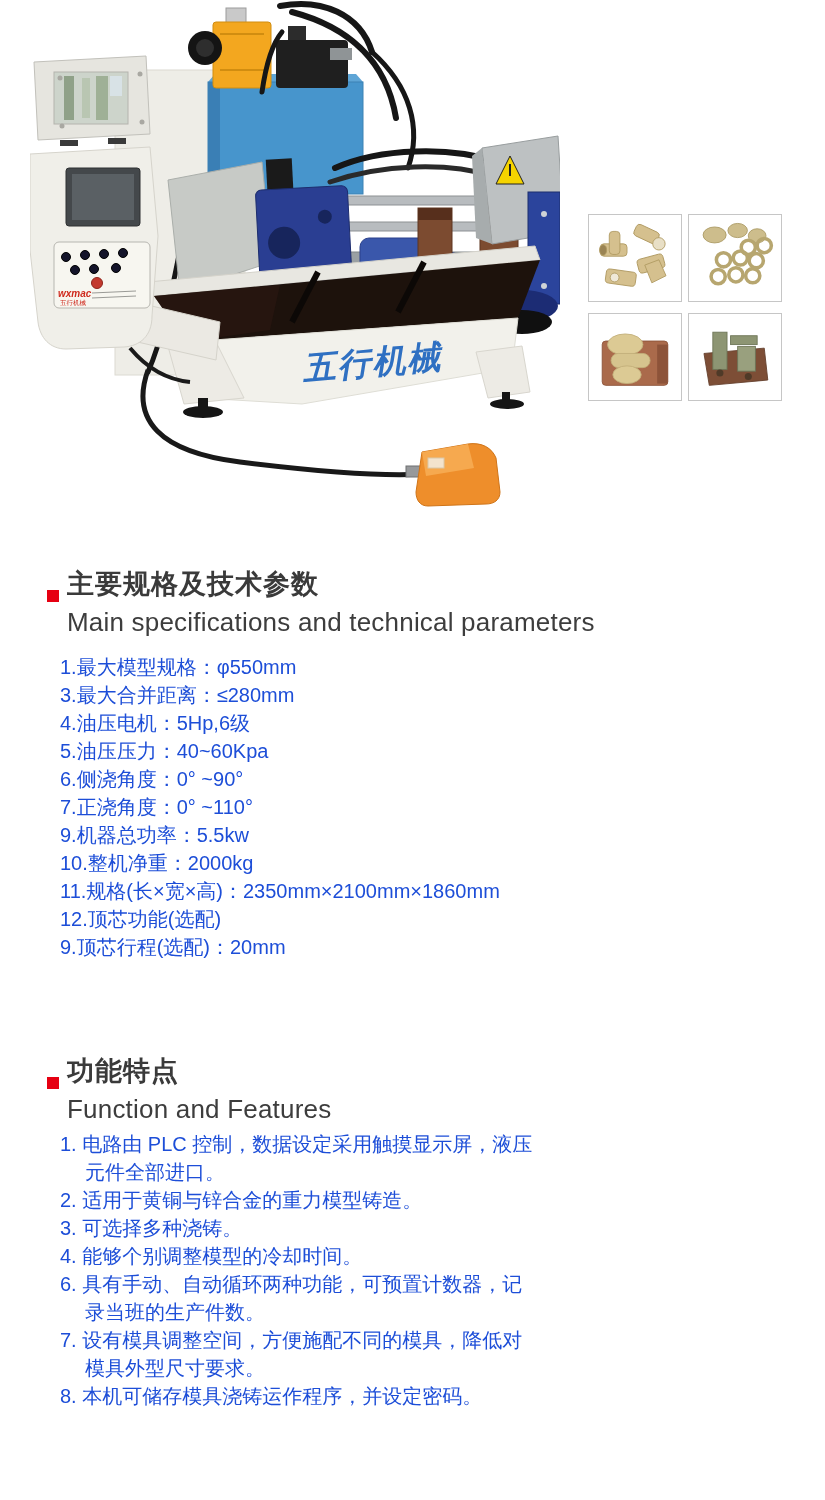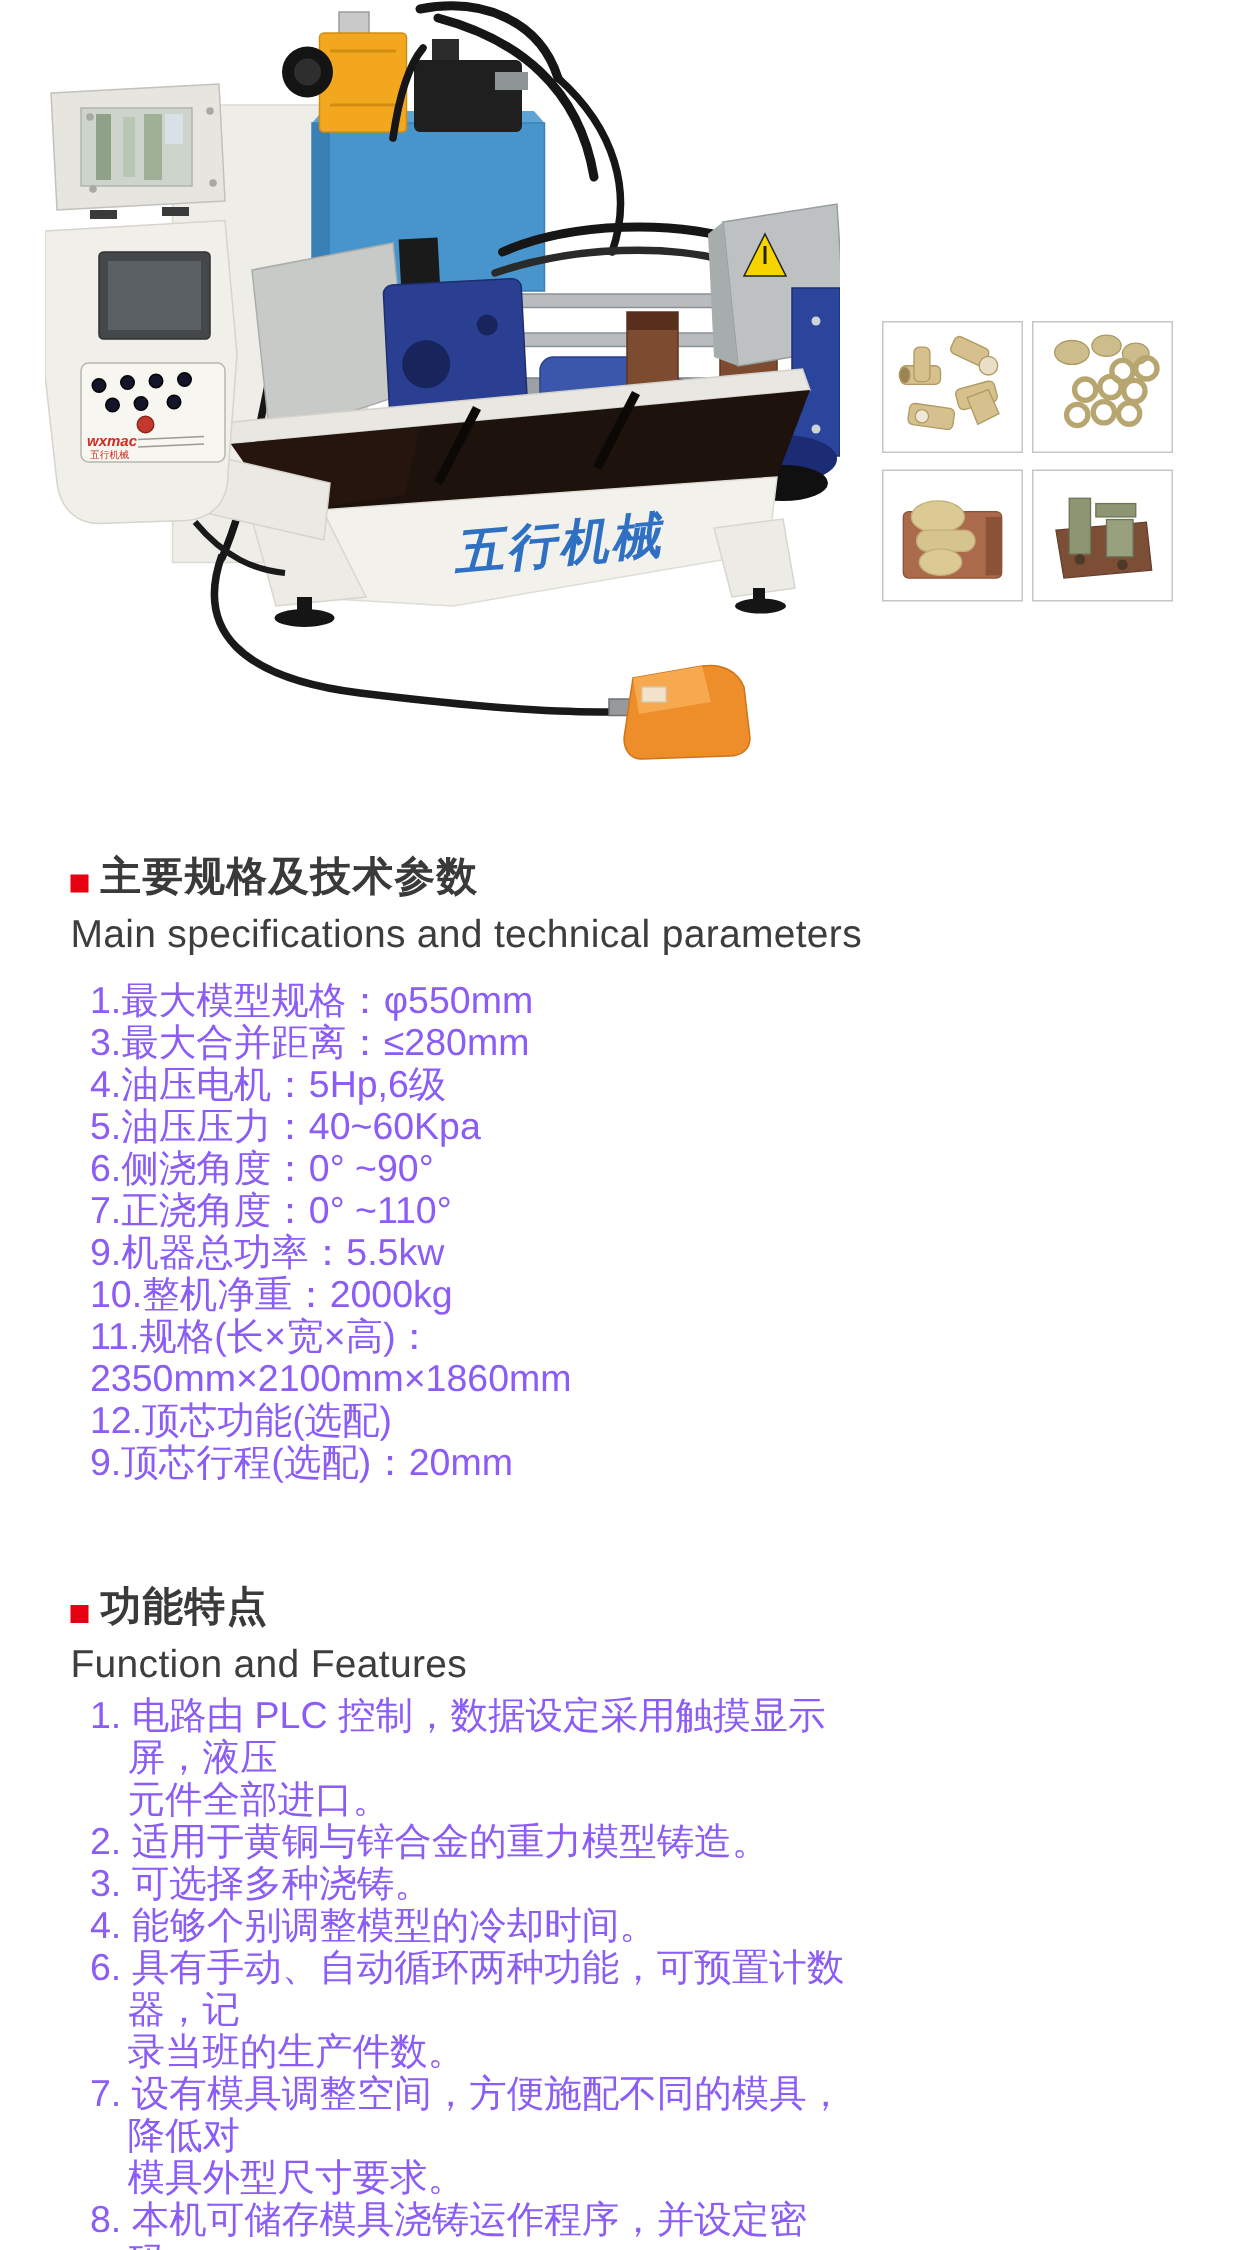--- a/index.html
+++ b/index.html
@@ -12,27 +12,27 @@
   .product-grid { position:absolute; left:588px; top:214px; width:196px; height:187px; }
   .product-box { position:absolute; width:94px; height:88px; border:1px solid #c6c6c6; background:#fff; padding:4px; }
   .product-box svg { width:100%; height:100%; }
   .pb-tl { left:0; top:0; }
   .pb-tr { left:100px; top:0; }
   .pb-bl { left:0; top:99px; }
   .pb-br { left:100px; top:99px; }
 
   
   .section-head { position:absolute; left:47px; width:700px; }
-  .head-row { display:flex; align-items:center; }
+  .head-row { display:flex; align-items:flex-end; }
   .bullet { width:12px; height:12px; background:#e60012; margin-top:9px; flex:0 0 12px; }
   .title-zh { font-size:27px; font-weight:bold; color:#3a3a3a; margin-left:8px; letter-spacing:1px; }
-  .title-en { font-size:26px; color:#3d3d3d; margin-top:5px; letter-spacing:0.2px; }
+  .title-en { font-size:26px; color:#3d3d3d; margin-left:20px; margin-top:5px; letter-spacing:0.2px; }
   .spec-list, .feature-list { position:absolute; left:60px; list-style:none; width:520px; }
   .spec-list li, .feature-list li {
-    font-size:25px; line-height:28px; color:#8b5cf6; white-space:pre-line;
+    font-size:20px; line-height:28px; color:#1d4ed8; white-space:pre-line;
   }
   .feature-list li { padding-left:25px; text-indent:-25px; }
   #specs-head   { top:566px; }
   #spec-list    { top:653px; }
   #features-head{ top:1053px; }
   #feature-list { top:1130px; }
 </style>
 </head>
 <body>
 

